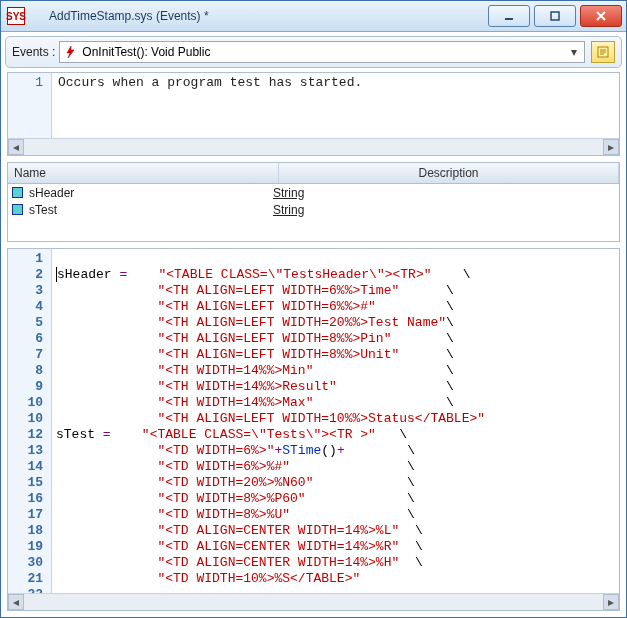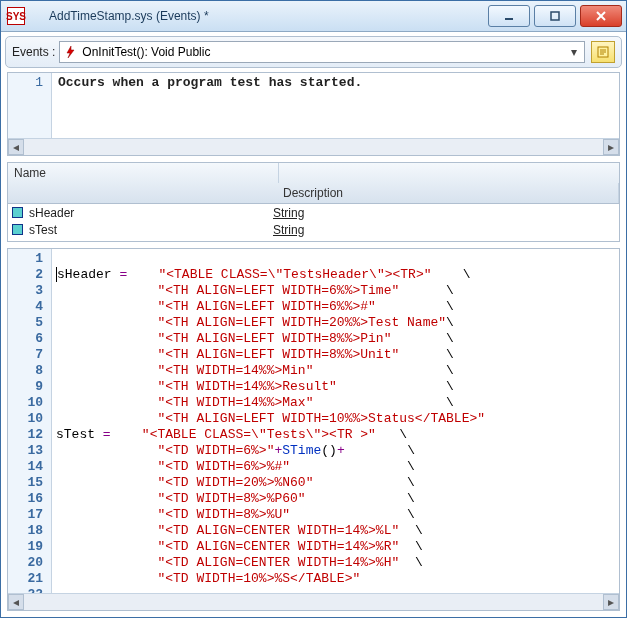--- a/index.html
+++ b/index.html
@@ -72,31 +72,31 @@
   .desc-area {
     margin: 0 6px;
     border:1px solid #b0bfd0;
     height: 82px;
     display:flex;
     background:#fff;
     position:relative;
   }
   .gutter { background:#eef5fc; border-right:1px solid #c5d3e2; width:44px; font-family:"Courier New",monospace; font-size:13px; color:#3a6aa0; text-align:right; padding:2px 8px 0 0; box-sizing:border-box;}
   .gutter .ln { height:16px; line-height:16px; }
-  .desc-text { flex:1; padding:2px 6px; font-family:"Courier New",monospace; font-size:13px; color:#222; white-space:pre; overflow:hidden;font-weight:bold;}
+  .desc-text { flex:1; padding:2px 6px; font-family:"Courier New",monospace; font-size:13px; color:#222; white-space:pre; overflow:hidden;}
   .hscroll {
     position:absolute; left:0;right:0;bottom:0; height:16px;
     background:#e9eef5; border-top:1px solid #c5d3e2;
     display:flex;
   }
   .hscroll .arrow { width:16px; background:#d5deea; border:1px solid #b0bfd0; box-sizing:border-box; display:flex;align-items:center;justify-content:center; color:#555;}
   .hscroll .track { flex:1; }
   
   .vartable { margin:6px; border:1px solid #b0bfd0; height:78px; background:#fff; overflow:hidden;}
-  .varhead { display:flex; background:linear-gradient(#f4f8fc,#d7e2ee); border-bottom:1px solid #b0bfd0;flex-direction:column; }
+  .varhead { display:flex; background:linear-gradient(#f4f8fc,#d7e2ee); border-bottom:1px solid #b0bfd0; }
   .varhead div { padding:3px 6px; font-size:12px; color:#333; border-right:1px solid #c5d3e2;}
   .c-name{width:258px;} .c-type{width:224px;} .c-desc{flex:1;border-right:none;text-align:center;}
   .varrow { display:flex; align-items:center; padding:0 4px; height:17px; font-size:12px; color:#222;}
   .varrow .bullet { width:9px;height:9px;border:1px solid #138;background:#5ad0d0;margin-right:6px;}
   .varrow .vn{width:244px;} .varrow .vt{width:228px;text-decoration:underline;}
   
   .codewrap { flex:1; margin:0 6px 6px 6px; border:1px solid #b0bfd0; display:flex; background:#fff; position:relative; overflow:hidden;}
   .codegutter { background:#eef5fc; border-right:1px solid #c5d3e2; width:44px; font-family:"Courier New",monospace; font-size:13px; color:#3a6aa0; text-align:right; padding:2px 8px 0 0; box-sizing:border-box;}
   .codegutter .ln{height:16px;line-height:16px;font-weight:bold;}
   .code { flex:1; padding:2px 4px 18px 4px; font-family:"Courier New",monospace; font-size:13px; line-height:16px; white-space:pre; overflow:hidden;}
@@ -200,21 +200,21 @@
         <div class="ln">10</div>
         <div class="ln">10</div>
         <div class="ln">12</div>
         <div class="ln">13</div>
         <div class="ln">14</div>
         <div class="ln">15</div>
         <div class="ln">16</div>
         <div class="ln">17</div>
         <div class="ln">18</div>
         <div class="ln">19</div>
-        <div class="ln">20</div>
+        <div class="ln">30</div>
         <div class="ln">21</div>
         <div class="ln">22</div>
       </div>
     <div class="code" id="code"><div class="row"></div><div class="row"><span class="cursor"></span><span class="ident">sHeader</span> <span class="op">=</span>    <span class="str">"&lt;TABLE CLASS=\"TestsHeader\"&gt;&lt;TR&gt;"</span>    <span class="cont">\</span></div><div class="row">             <span class="str">"&lt;TH ALIGN=LEFT WIDTH=6%%&gt;Time"</span>      <span class="cont">\</span></div><div class="row">             <span class="str">"&lt;TH ALIGN=LEFT WIDTH=6%%&gt;#"</span>         <span class="cont">\</span></div><div class="row">             <span class="str">"&lt;TH ALIGN=LEFT WIDTH=20%%&gt;Test Name"</span><span class="cont">\</span></div><div class="row">             <span class="str">"&lt;TH ALIGN=LEFT WIDTH=8%%&gt;Pin"</span>       <span class="cont">\</span></div><div class="row">             <span class="str">"&lt;TH ALIGN=LEFT WIDTH=8%%&gt;Unit"</span>      <span class="cont">\</span></div><div class="row">             <span class="str">"&lt;TH WIDTH=14%%&gt;Min"</span>                 <span class="cont">\</span></div><div class="row">             <span class="str">"&lt;TH WIDTH=14%%&gt;Result"</span>              <span class="cont">\</span></div><div class="row">             <span class="str">"&lt;TH WIDTH=14%%&gt;Max"</span>                 <span class="cont">\</span></div><div class="row">             <span class="str">"&lt;TH ALIGN=LEFT WIDTH=10%%&gt;Status&lt;/TABLE&gt;"</span></div><div class="row"><span class="ident">sTest</span> <span class="op">=</span>    <span class="str">"&lt;TABLE CLASS=\"Tests\"&gt;&lt;TR &gt;"</span>   <span class="cont">\</span></div><div class="row">             <span class="str">"&lt;TD WIDTH=6%&gt;"</span><span class="op">+</span><span class="fn">STime</span><span class="ident">()</span><span class="op">+</span>        <span class="cont">\</span></div><div class="row">             <span class="str">"&lt;TD WIDTH=6%&gt;%#"</span>               <span class="cont">\</span></div><div class="row">             <span class="str">"&lt;TD WIDTH=20%&gt;%N60"</span>            <span class="cont">\</span></div><div class="row">             <span class="str">"&lt;TD WIDTH=8%&gt;%P60"</span>             <span class="cont">\</span></div><div class="row">             <span class="str">"&lt;TD WIDTH=8%&gt;%U"</span>               <span class="cont">\</span></div><div class="row">             <span class="str">"&lt;TD ALIGN=CENTER WIDTH=14%&gt;%L"</span>  <span class="cont">\</span></div><div class="row">             <span class="str">"&lt;TD ALIGN=CENTER WIDTH=14%&gt;%R"</span>  <span class="cont">\</span></div><div class="row">             <span class="str">"&lt;TD ALIGN=CENTER WIDTH=14%&gt;%H"</span>  <span class="cont">\</span></div><div class="row">             <span class="str">"&lt;TD WIDTH=10%&gt;%S&lt;/TABLE&gt;"</span></div><div class="row"></div></div>
     <div class="hscroll">
       <div class="arrow">◂</div>
       <div class="track"></div>
       <div class="arrow">▸</div>
     </div>
   </div>

